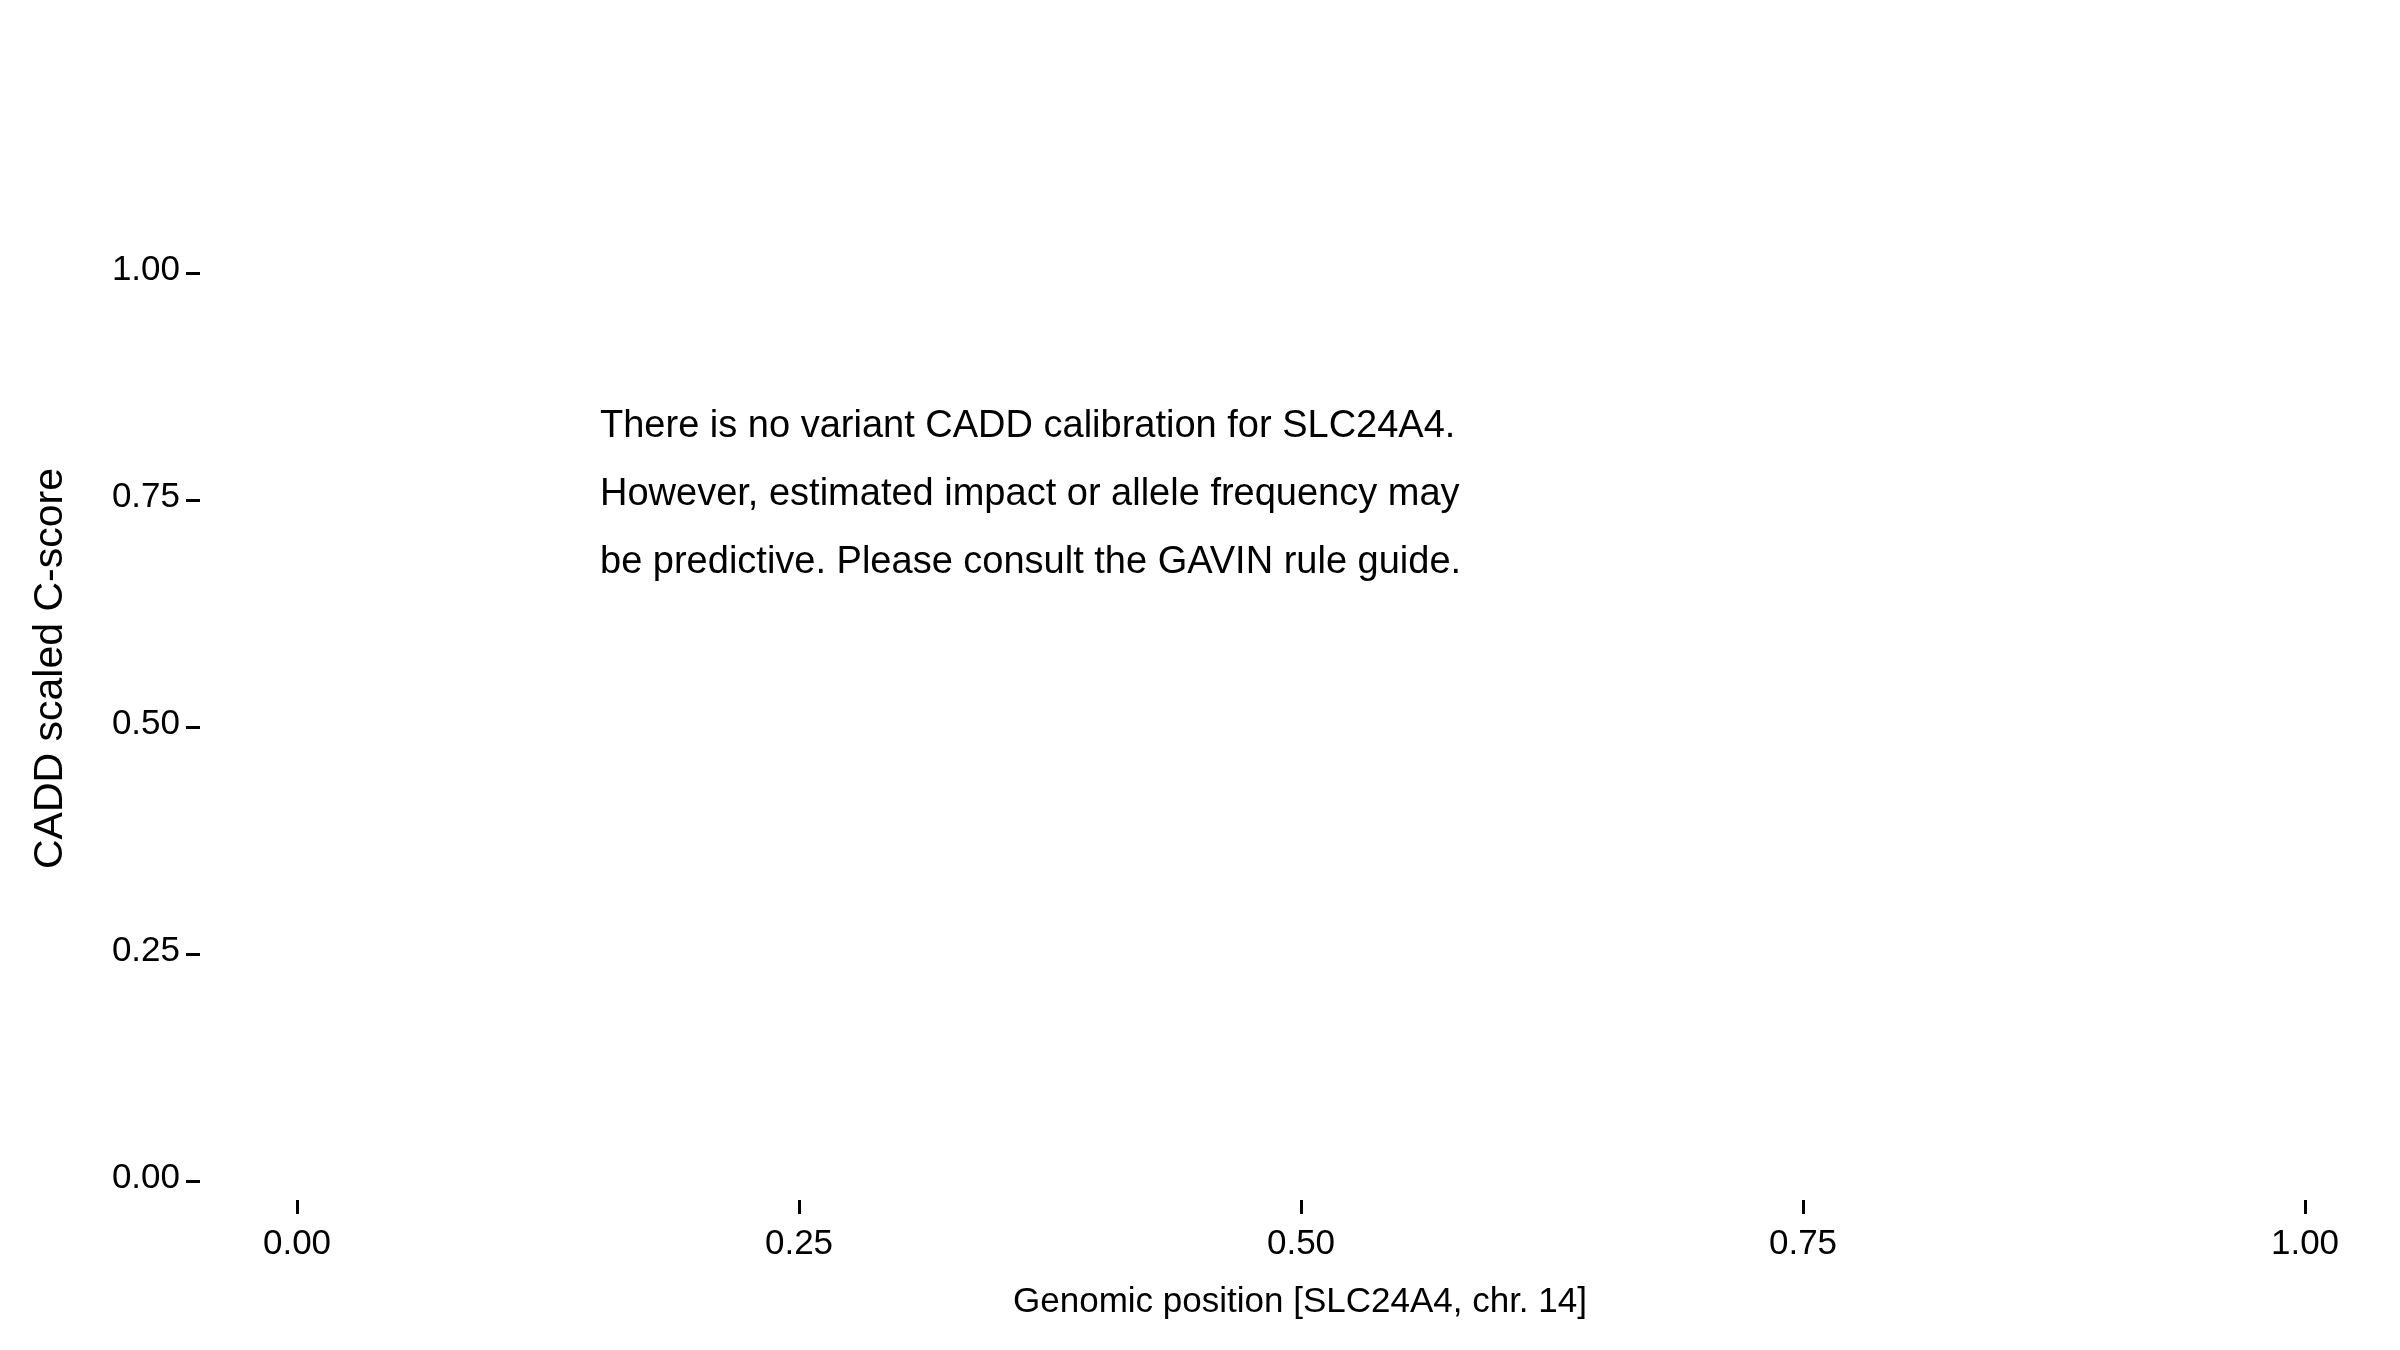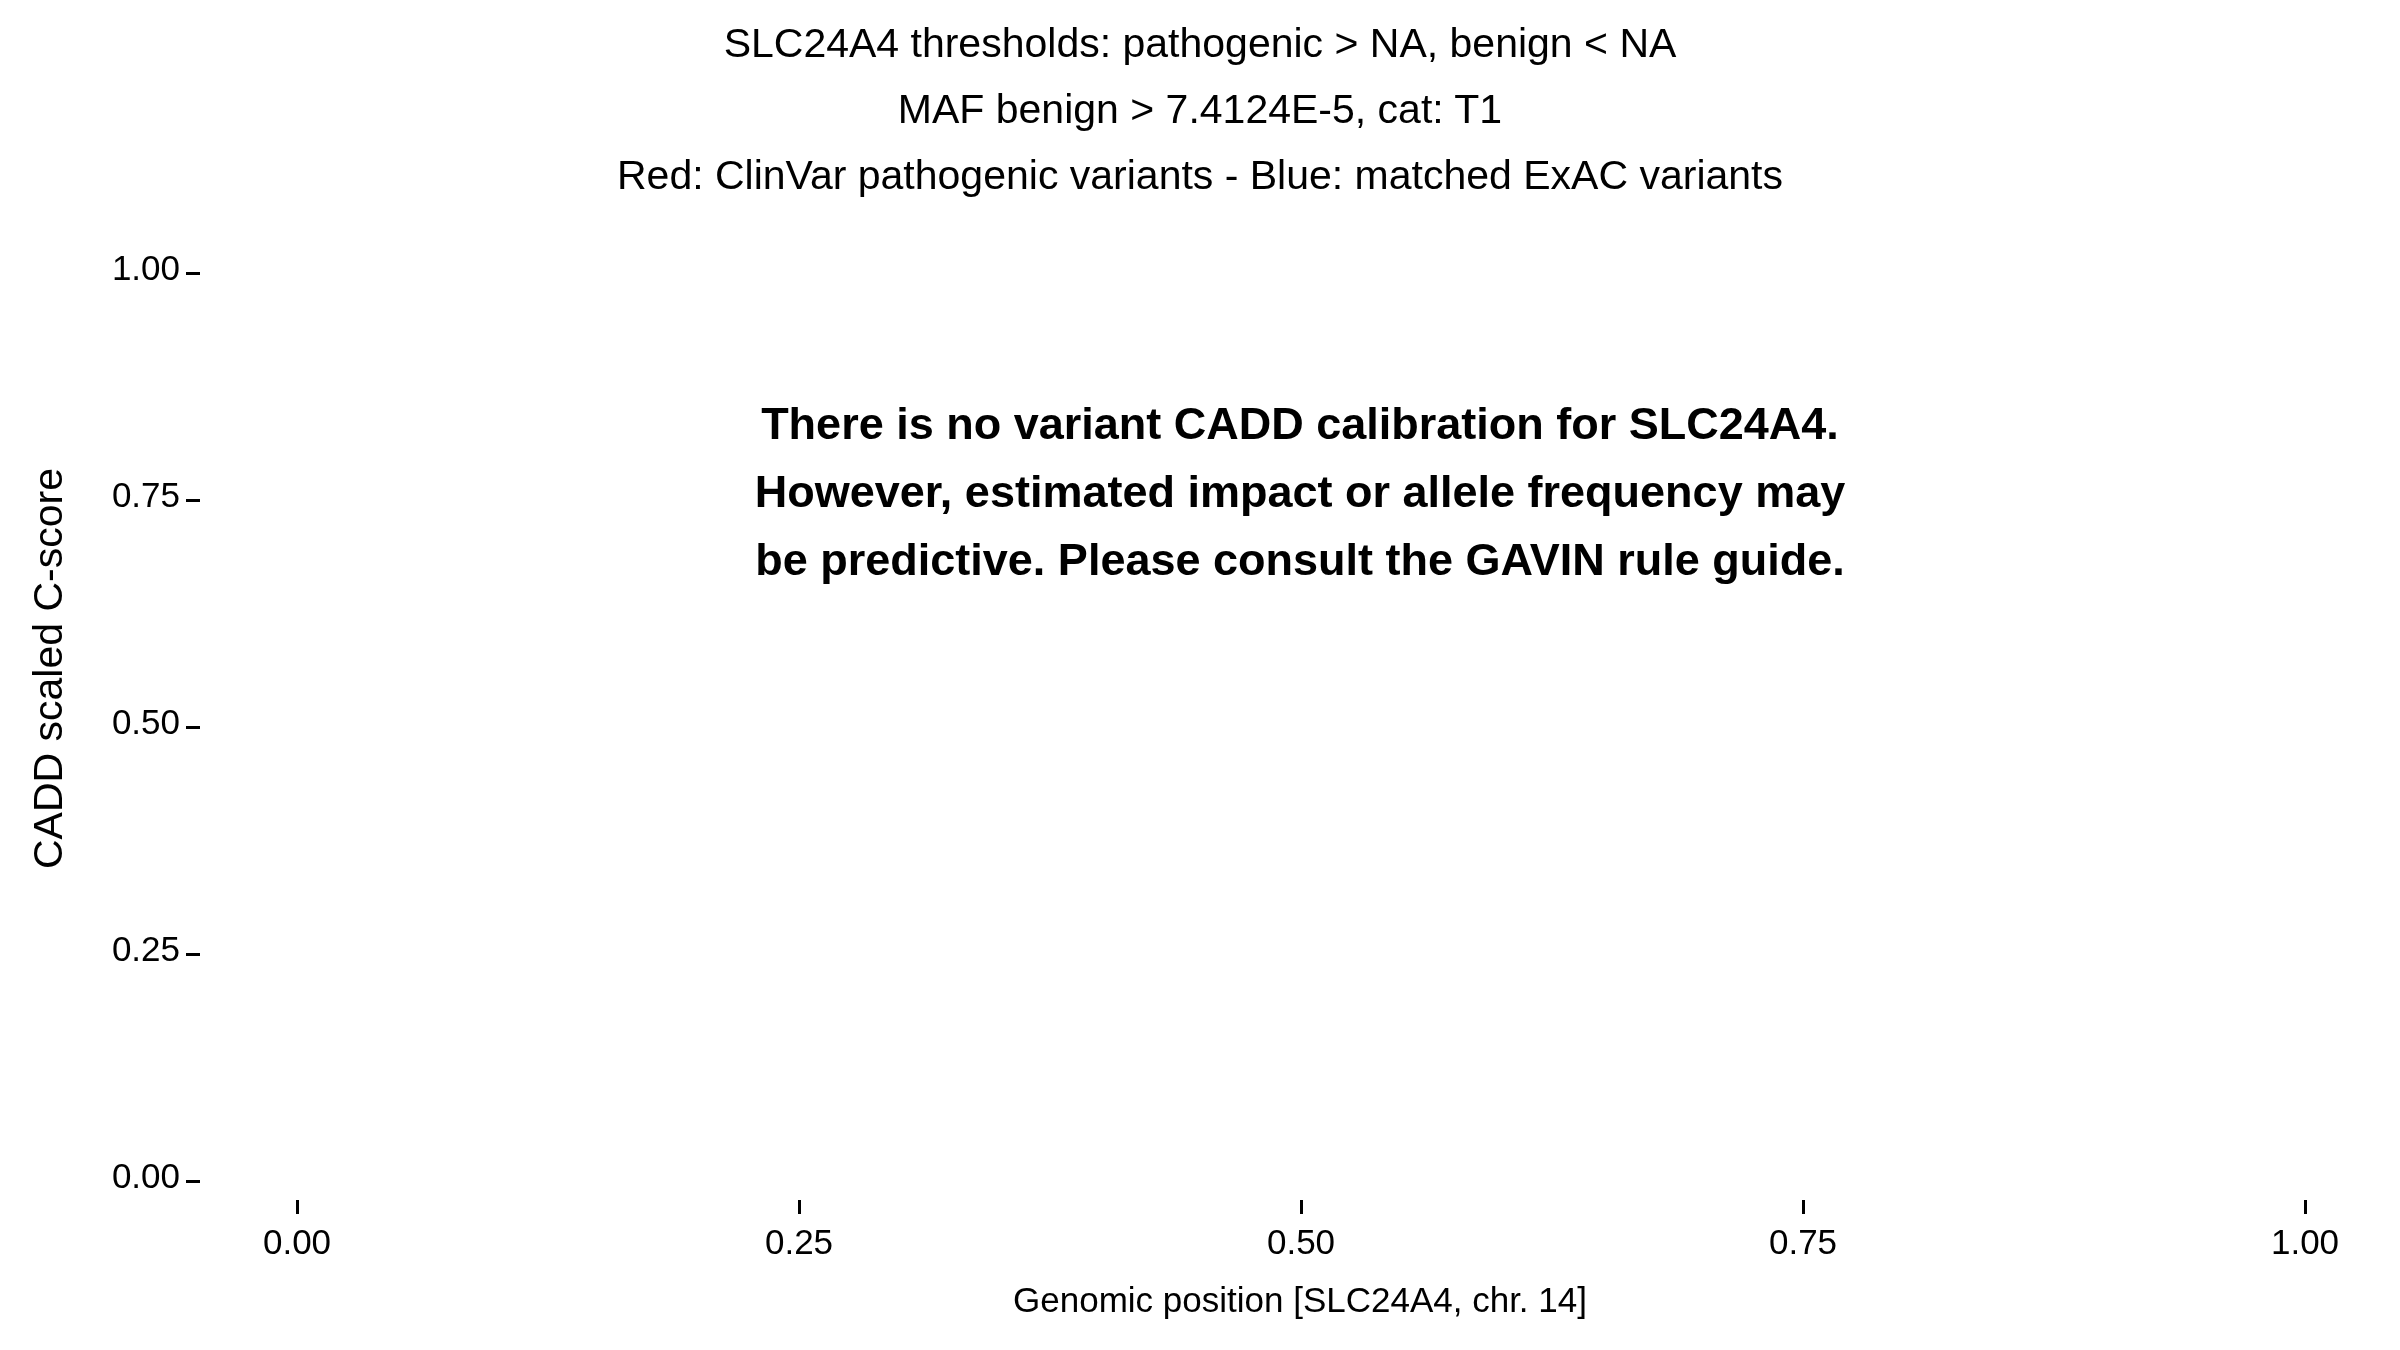--- a/index.html
+++ b/index.html
@@ -100,37 +100,30 @@
     height: 14px;
     background: #000000;
   }
 
   
   .annotation {
     position: absolute;
     left: 600px;
     top: 390px;
     width: 1400px;
-    font-size: 45px;
+    font-size: 38px;
     line-height: 68px;
-    text-align: center;
-    font-weight: bold;
   }
   .annotation .ann-line { display: block; white-space: pre; }
 </style>
 </head>
 <body>
 
 <div id="plot">
 
-  <div class="title-block">
-    <span class="title-line">SLC24A4 thresholds: pathogenic &gt; NA, benign &lt; NA</span>
-    <span class="title-line">MAF benign &gt; 7.4124E-5, cat: T1</span>
-    <span class="title-line">Red: ClinVar pathogenic variants - Blue: matched ExAC variants</span>
-  </div>
 
   <div class="ylab">CADD scaled C-score</div>
 
   <div class="ytick-wrap" style="top:272px;">
     <div class="ytick" style="top:-24px;">1.00</div>
     <div class="ytick-mark"></div>
   </div>
   <div class="ytick-wrap" style="top:499px;">
     <div class="ytick" style="top:-24px;">0.75</div>
     <div class="ytick-mark"></div>

